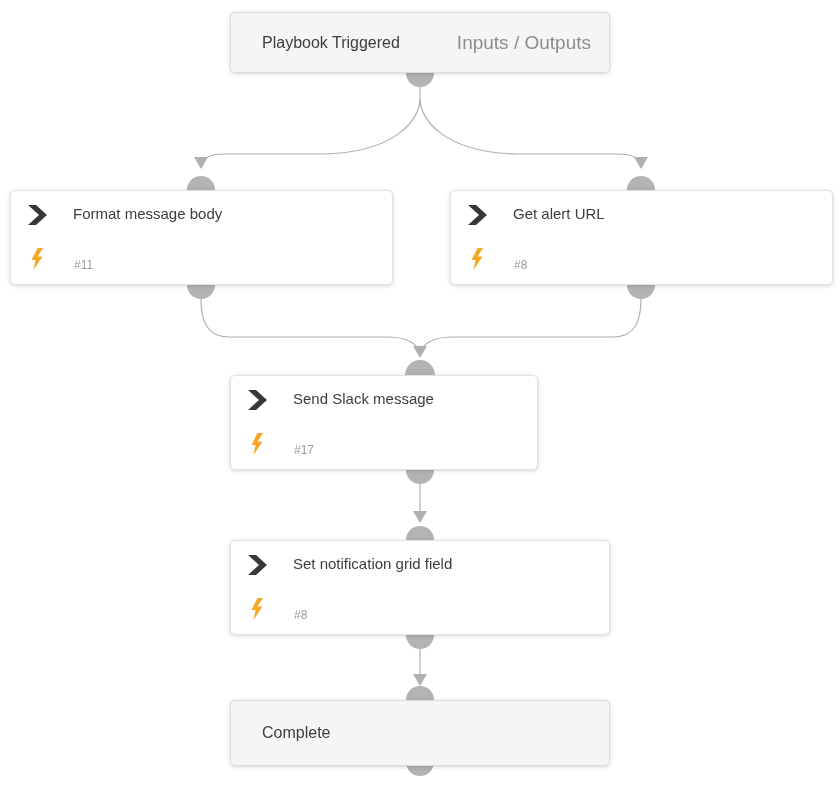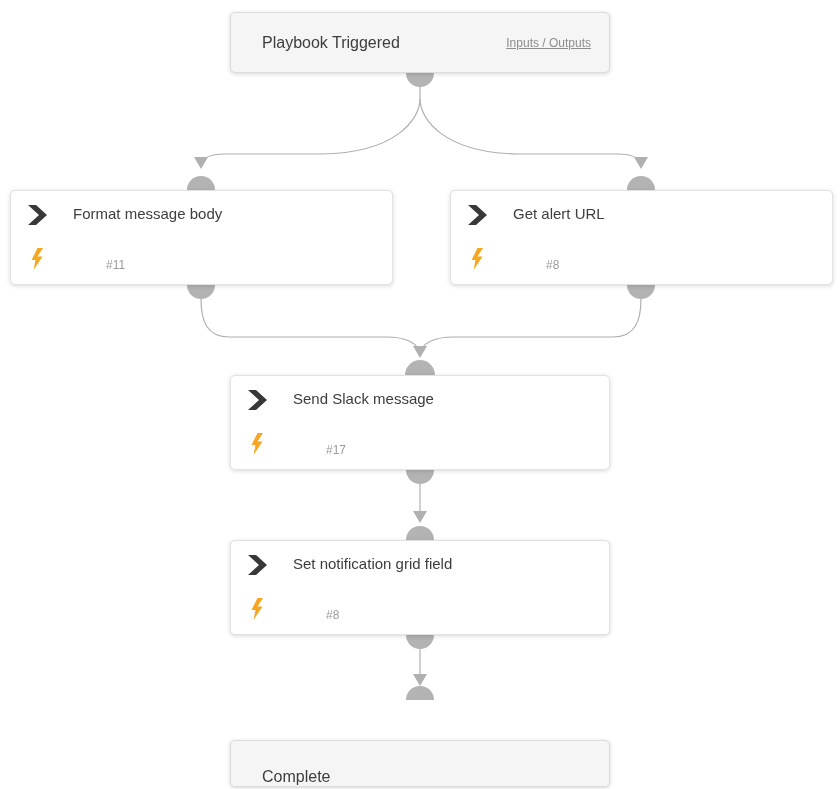--- a/index.html
+++ b/index.html
@@ -11,25 +11,25 @@
   .block{
     position:absolute;border-radius:5px;box-sizing:border-box;
     box-shadow:0 1px 4px rgba(0,0,0,0.16);
   }
   .block.endpoint{
     background:#f5f5f5;border:1px solid #dcdcdc;
     display:flex;align-items:center;padding:0 18px 0 31px;
   }
   .block.action{background:#ffffff;border:1px solid #e2e2e2;}
   .ep-title{font-size:16px;color:#3d3d3d;flex:0 0 auto;}
-  .ep-meta{font-size:12px;color:#8d8d8d;margin-left:auto;text-decoration:underline;}
+  .ep-meta{font-size:19px;color:#8d8d8d;margin-left:auto;}
   .a-title{position:absolute;left:62px;top:14px;font-size:15px;color:#3d3d3d;white-space:nowrap;}
   .a-chevron{position:absolute;left:17px;top:14px;width:19px;height:20px;}
   .a-bolt{position:absolute;left:19px;top:57px;width:14px;height:22px;}
-  .a-badge{position:absolute;left:63px;top:67px;font-size:12px;color:#9b9b9b;margin-left:32px;}
+  .a-badge{position:absolute;left:63px;top:67px;font-size:12px;color:#9b9b9b;}
   .edge{stroke:#b0b0b0;stroke-width:1.2;fill:none;}
   .port{fill:#b3b3b3;stroke:none;}
   .arrowhead{fill:#b0b0b0;stroke:none;}
 </style>
 </head>
 <body>
 
 <div class="canvas">
 
   <svg class="edges" width="840" height="789" viewBox="0 0 840 789" xmlns="http://www.w3.org/2000/svg">
@@ -89,21 +89,21 @@
     </span>
     <span class="a-title">Get alert URL</span>
     <span class="a-bolt">
       <svg width="14" height="22" viewBox="0 0 14 22">
           <polygon points="11,0 7.5,0 1.5,12 5.5,12 3.5,22 12.5,8.5 7.5,8.5 13,0" fill="#f5a623"></polygon>
         </svg>
     </span>
     <span class="a-badge">#8</span>
   </div>
 
-  <div class="block action" style="left:230px;top:375px;width:380px;height:95px;">
+  <div class="block action" style="left:230px;top:375px;width:308px;height:95px;">
     <span class="a-chevron">
       <svg width="19" height="20" viewBox="0 0 19 20">
           <polygon points="0,0 8,0 19,10 8,20 0,20 11,10" fill="#383838"></polygon>
         </svg>
     </span>
     <span class="a-title">Send Slack message</span>
     <span class="a-bolt">
       <svg width="14" height="22" viewBox="0 0 14 22">
           <polygon points="11,0 7.5,0 1.5,12 5.5,12 3.5,22 12.5,8.5 7.5,8.5 13,0" fill="#f5a623"></polygon>
         </svg>
@@ -119,17 +119,17 @@
     </span>
     <span class="a-title">Set notification grid field</span>
     <span class="a-bolt">
       <svg width="14" height="22" viewBox="0 0 14 22">
           <polygon points="11,0 7.5,0 1.5,12 5.5,12 3.5,22 12.5,8.5 7.5,8.5 13,0" fill="#f5a623"></polygon>
         </svg>
     </span>
     <span class="a-badge">#8</span>
   </div>
 
-  <div class="block endpoint" style="left:230px;top:740px;width:380px;height:47px;align-items:flex-end;">
+  <div class="block endpoint" style="left:230px;top:700px;width:380px;height:66px;">
     <span class="ep-title">Complete</span>
   </div>
 
 </div>
 
 </body></html>

